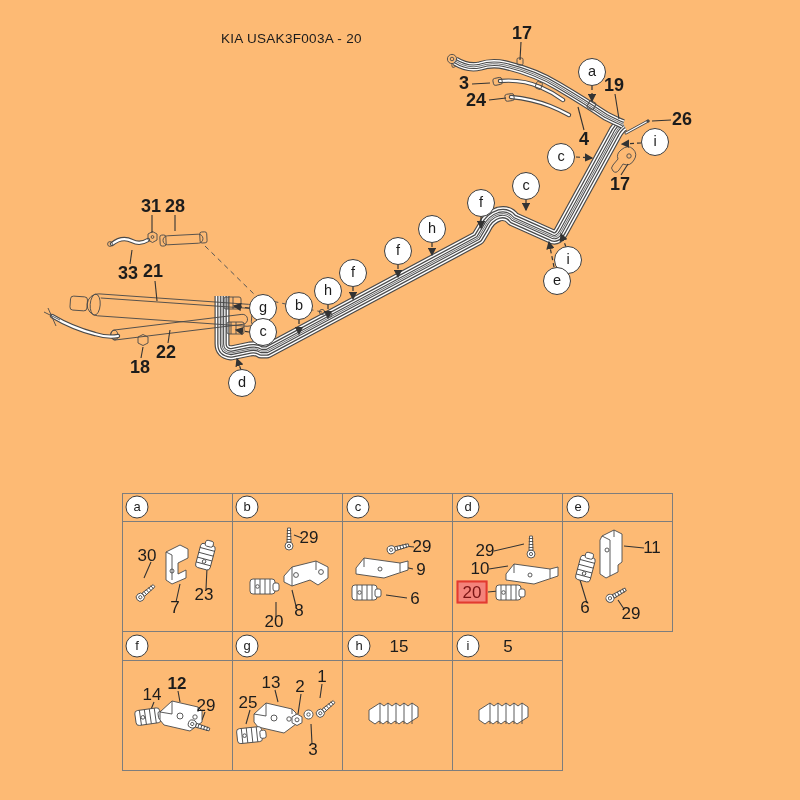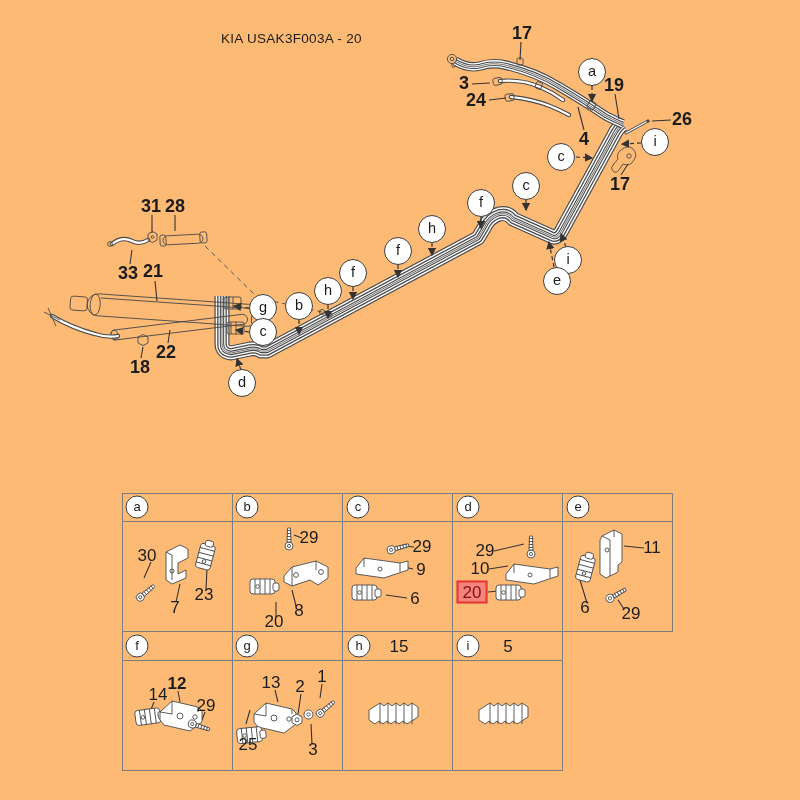--- a/index.html
+++ b/index.html
@@ -340,39 +340,39 @@
     </div>
 
     <div class="cell" style="left:0;top:139px;width:110px;height:138px;">
       <div class="hco" style="left:15px;top:14px;">f</div>
       <svg width="110" height="110" style="top:28px;">
         <path class="lead" d="M32,42 L28,52 M56,31 L58,42 M83,52 L80,60"></path>
         <use href="#sym-clip" transform="translate(12,48) rotate(-8)"></use>
         <use href="#sym-bracketBox" transform="translate(36,36)"></use>
         <use href="#sym-screw" transform="translate(68,58) rotate(18)"></use>
       </svg>
-      <div class="pnum" style="left:36px;top:63px;">14</div>
+      <div class="pnum" style="left:30px;top:63px;">14</div>
       <div class="pnum" style="left:55px;top:52px;font-weight:bold;">12</div>
       <div class="pnum" style="left:84px;top:74px;">29</div>
     </div>
 
     <div class="cell" style="left:110px;top:139px;width:110px;height:138px;">
       <div class="hco" style="left:15px;top:14px;">g</div>
       <svg width="110" height="110" style="top:28px;">
         <path class="lead" d="M43,30 L46,42 M69,34 L66,54 M90,24 L88,38 M80,84 L79,64 M18,50 L14,64"></path>
         <use href="#sym-bracketBox" transform="translate(20,38)"></use>
         <use href="#sym-nut" transform="translate(60,54)"></use>
         <use href="#sym-washer" transform="translate(72,50)"></use>
         <use href="#sym-screw" transform="translate(82,52) rotate(-40)"></use>
         <use href="#sym-clip" transform="translate(4,66) rotate(-6)"></use>
       </svg>
       <div class="pnum" style="left:39px;top:51px;">13</div>
       <div class="pnum" style="left:68px;top:55px;">2</div>
       <div class="pnum" style="left:90px;top:45px;">1</div>
-      <div class="pnum" style="left:16px;top:71px;margin-top:42px;">25</div>
+      <div class="pnum" style="left:16px;top:71px;">25</div>
       <div class="pnum" style="left:81px;top:118px;">3</div>
     </div>
 
     <div class="cell" style="left:220px;top:139px;width:110px;height:138px;">
       <div class="hco" style="left:17px;top:14px;">h</div>
       <div class="hqty" style="left:57px;top:15px;">15</div>
       <svg width="110" height="110" style="top:28px;">
         <use href="#sym-corr" transform="translate(25,32)"></use>
       </svg>
     </div>

